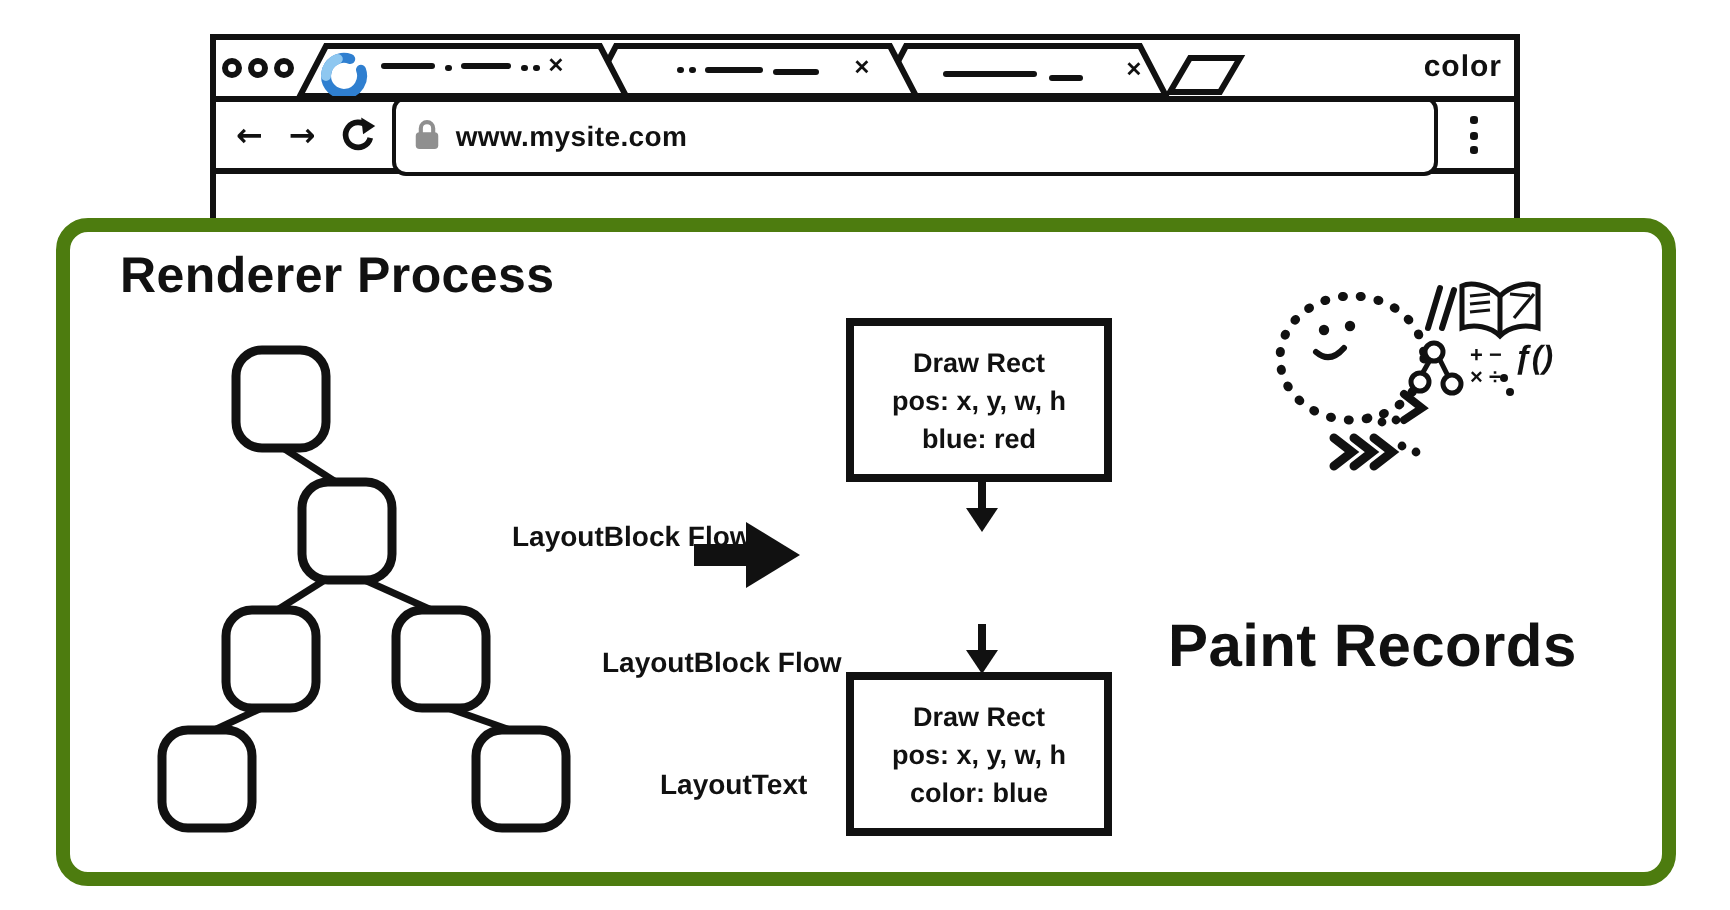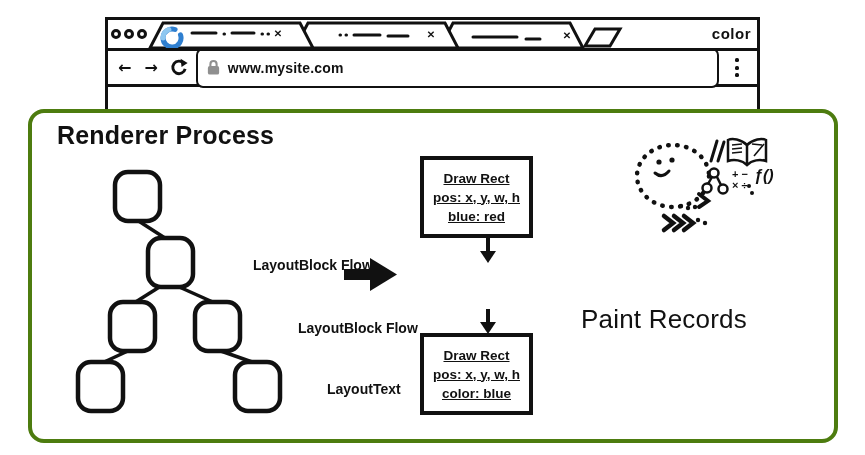--- a/index.html
+++ b/index.html
@@ -23,37 +23,37 @@
   .navglyph.fwd{margin-left:13px;}
   .reload{margin-left:11px;display:block;}
   .urlfield{flex:1;height:40px;border:2.5px solid #111;border-radius:7px;background:#fff;
     display:flex;align-items:center;gap:7px;padding:0 8px;margin:0 16px 0 8px;box-sizing:border-box;}
   .urltext{font-size:14px;font-weight:600;letter-spacing:.2px;}
   .kebab{display:flex;flex-direction:column;gap:3.5px;margin-right:8px;}
   .kebab i{width:4px;height:4px;background:#111;border-radius:40%;}
   .browser-content{height:25px;background:#fff;}
   
   .renderer{position:absolute;left:28px;top:109px;width:810px;height:334px;
-    border:4px solid #4d7c0f;border-radius:16px;background:#fff;box-sizing:border-box;}
+    border:7px solid #4d7c0f;border-radius:16px;background:#fff;box-sizing:border-box;}
   .r-title{position:absolute;left:25px;top:8px;font-size:25px;font-weight:800;letter-spacing:.2px;}
   .tree-svg{position:absolute;left:28px;top:46px;}
   .tree-label{position:absolute;font-size:14px;font-weight:700;white-space:nowrap;margin-left:48px;}
   .lbl-1{left:173px;top:144px;}
   .lbl-2{left:218px;top:207px;}
   .lbl-3{left:247px;top:268px;}
   .big-arrow{position:absolute;left:312px;top:144px;}
-  .paint-box{position:absolute;left:388px;width:113px;border:4px solid #111;background:#fff;
-    box-sizing:border-box;display:flex;flex-direction:column;justify-content:center;align-items:center;text-decoration:underline;}
+  .paint-box{position:absolute;left:388px;width:133px;border:4px solid #111;background:#fff;
+    box-sizing:border-box;display:flex;flex-direction:column;justify-content:center;align-items:center;}
   .paint-box .ln{font-size:13.5px;font-weight:700;line-height:19px;text-align:center;}
   .pb-1{top:43px;height:82px;}
   .pb-2{top:149px;height:46px;}
   .pb-3{top:220px;height:82px;}
   .down-arrow{position:absolute;left:447px;}
   .da-1{top:125px;} .da-2{top:196px;}
-  .pr-heading{position:absolute;left:549px;top:191px;font-size:26px;font-weight:400;letter-spacing:.2px;}
+  .pr-heading{position:absolute;left:549px;top:191px;font-size:30px;font-weight:700;letter-spacing:.2px;}
   .char-svg{position:absolute;left:596px;top:23px;}
   .mt-label{position:absolute;left:688px;top:92px;font-size:17px;font-weight:700;white-space:nowrap;}
   .ink{stroke:#111;fill:none;}
 </style>
 </head>
 <body>
 
 <div class="stage">
 
   <div class="browser">

